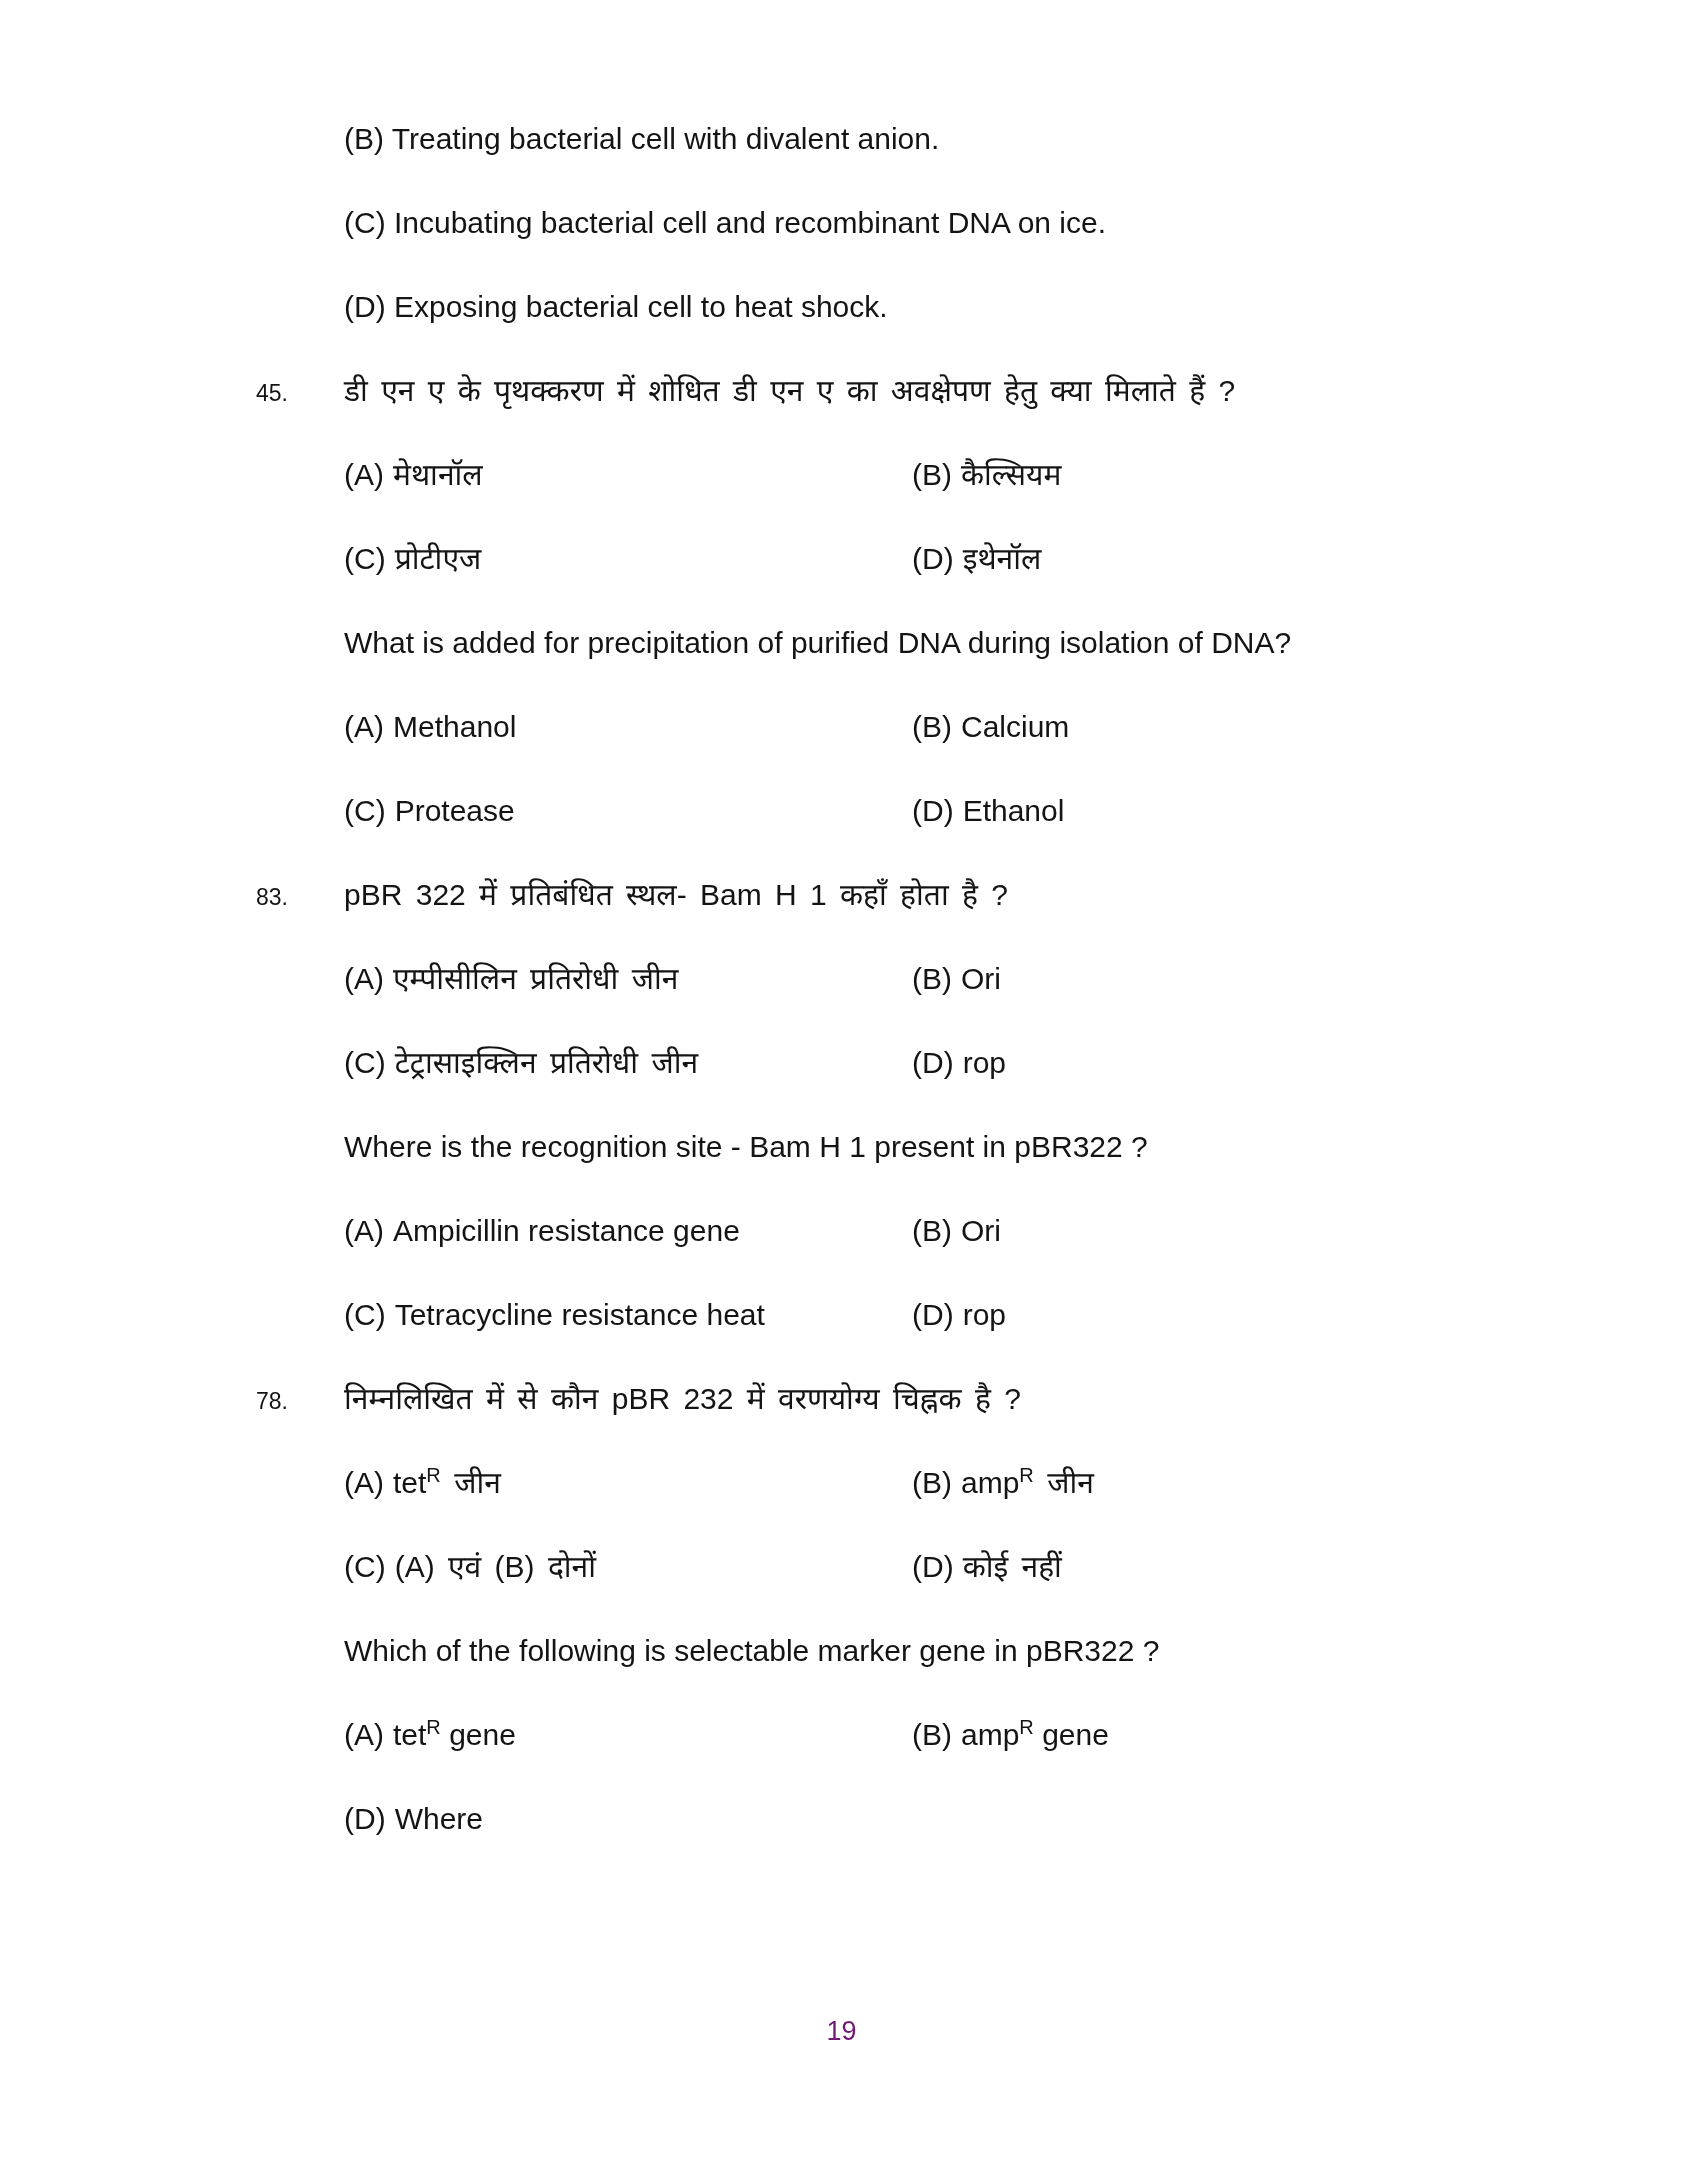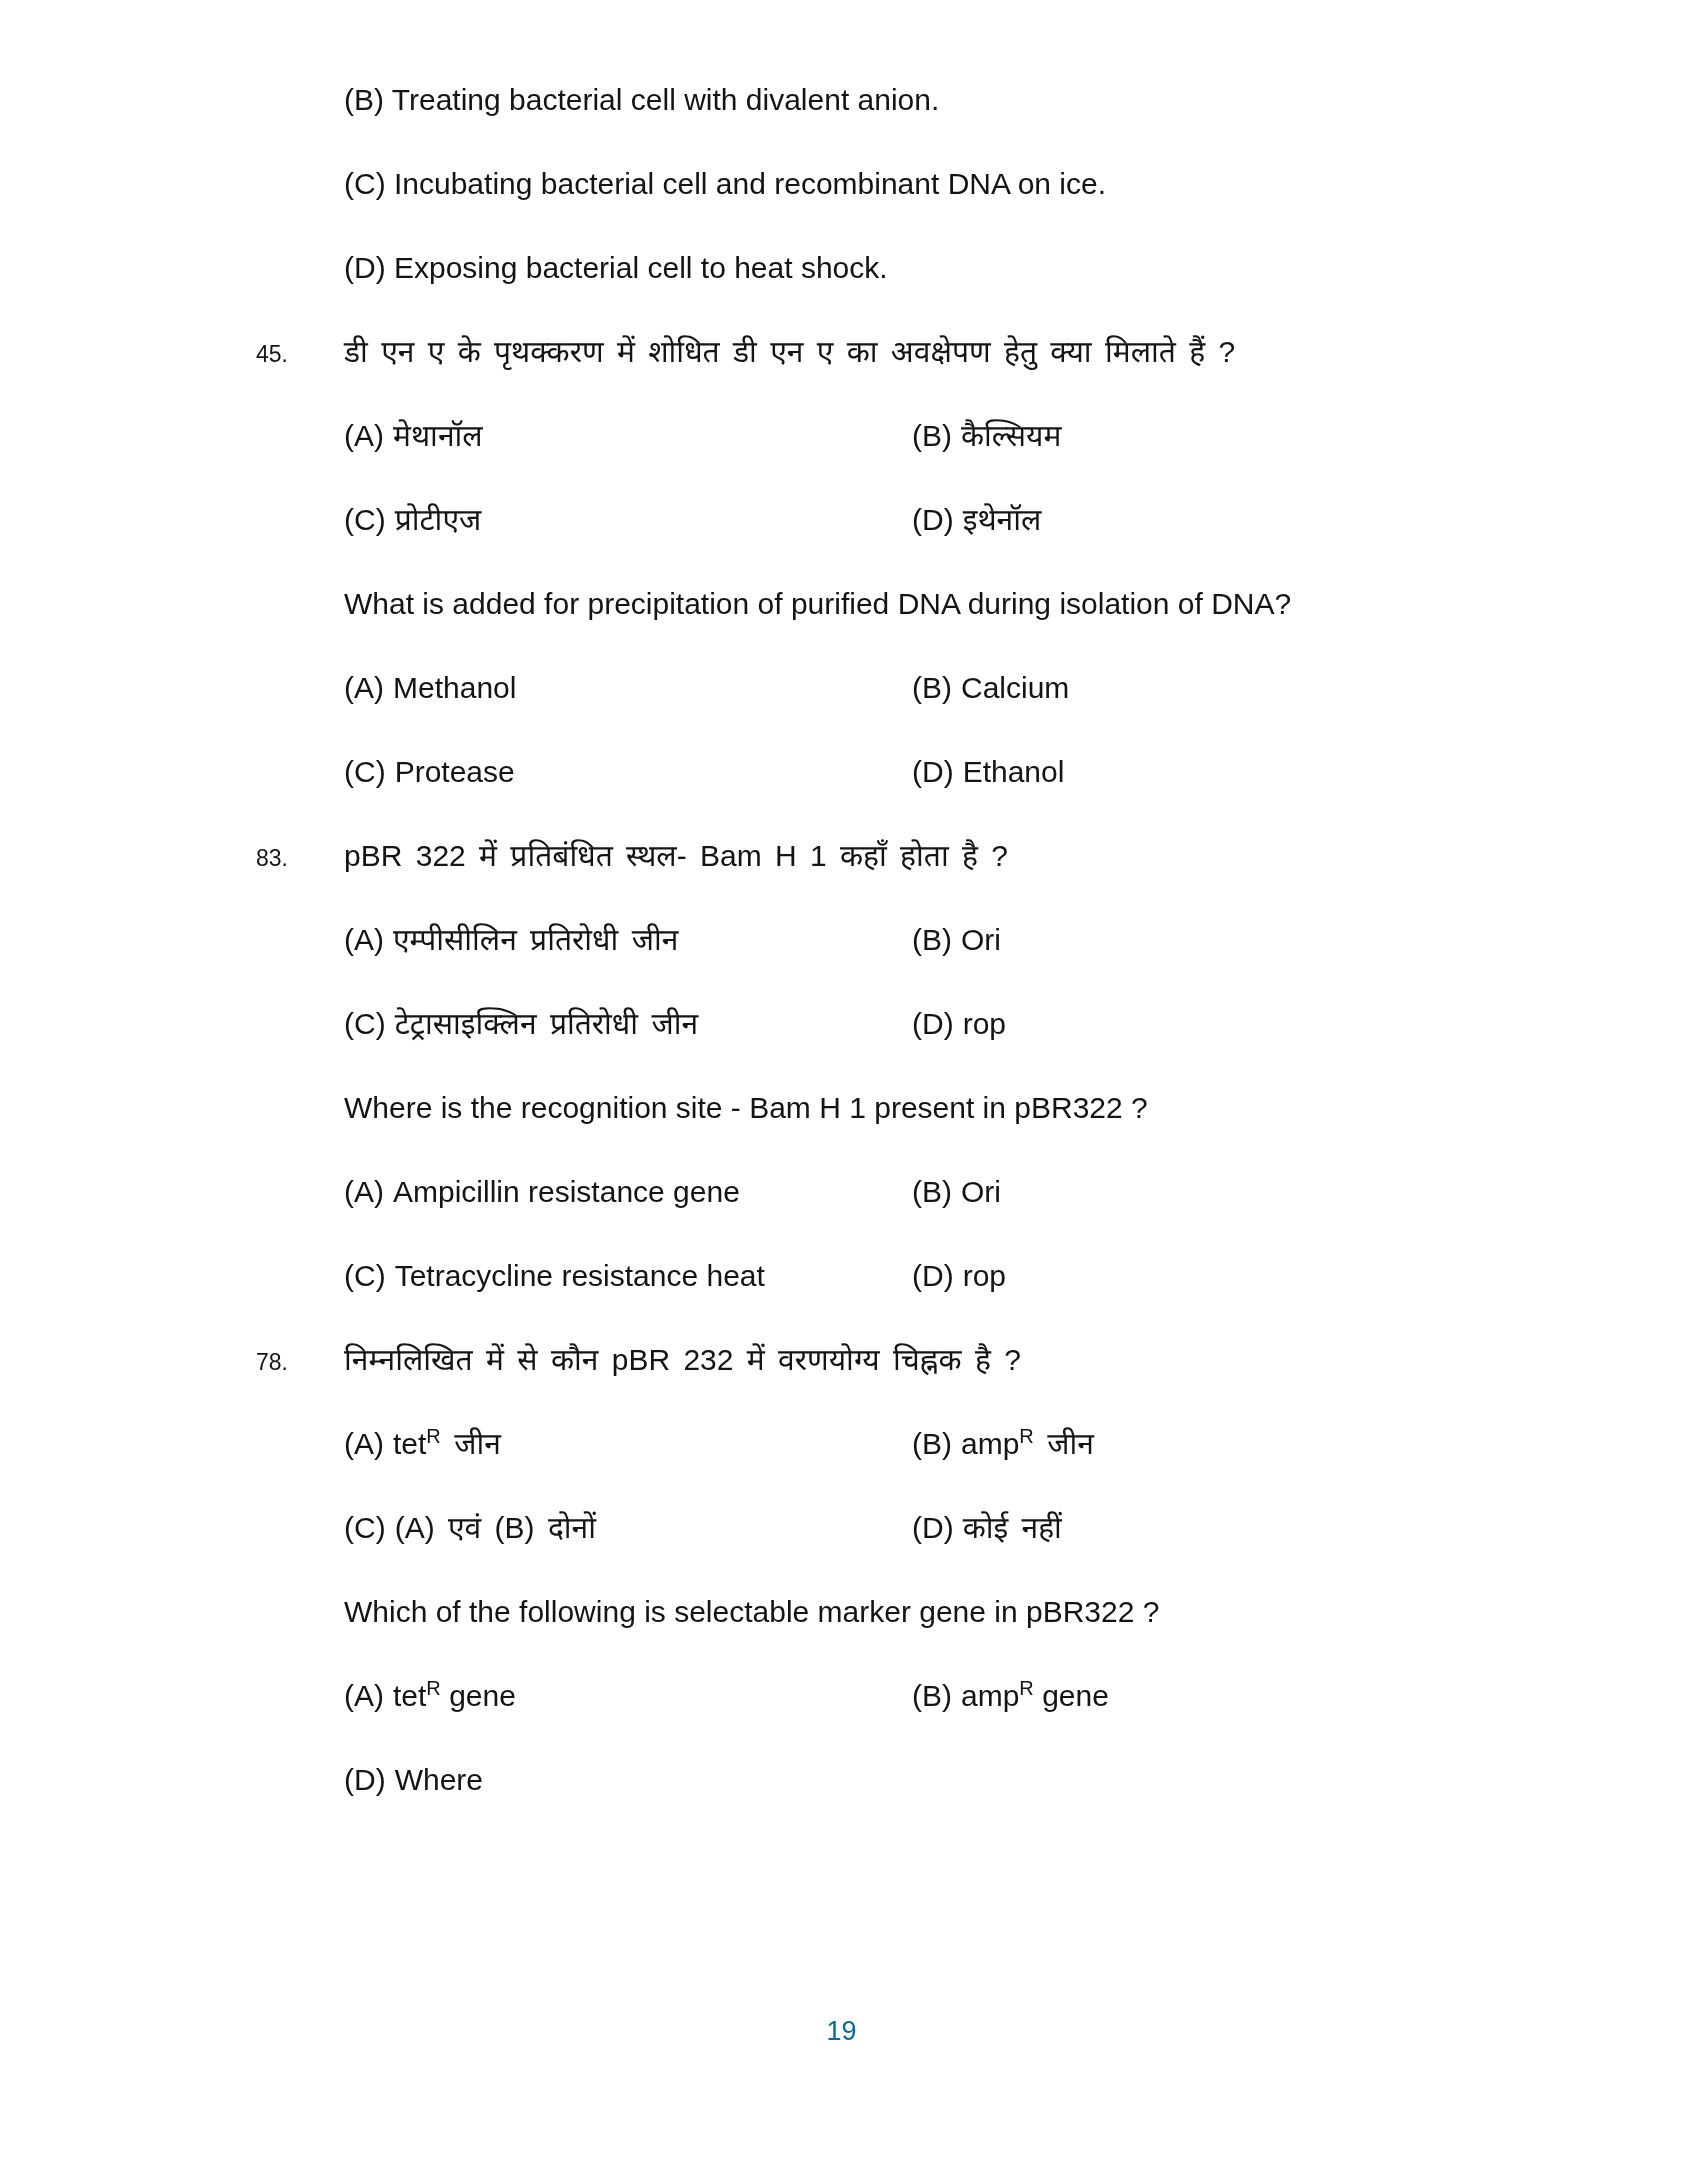--- a/index.html
+++ b/index.html
@@ -9,21 +9,21 @@
     background: #ffffff;
     color: #141414;
     font-family: "Liberation Sans", "DejaVu Sans", sans-serif;
     position: relative;
     overflow: hidden;
   }
   .content {
     position: absolute;
     top: 0; left: 0;
     width: 1683px;
-    padding-top: 81px;
+    padding-top: 120px;
     padding-left: 256px;
     box-sizing: border-box;
   }
   .row {
     height: 84px;
     font-size: 30px;
     line-height: 38px;
     white-space: nowrap;
   }
   .indent { padding-left: 88px; }
@@ -44,21 +44,21 @@
     font-size: 20px;
     line-height: 0;
   }
   .footer {
     position: absolute;
     top: 2016px;
     left: 0;
     width: 100%;
     text-align: center;
     font-size: 27px;
-    color: #0369a1;
+    color: #701a75;
   }
 </style>
 </head>
 <body>
 
 <div class="content">
 
   <div class="row indent">
     <span>(B) Treating bacterial cell with divalent anion.</span>
   </div>

